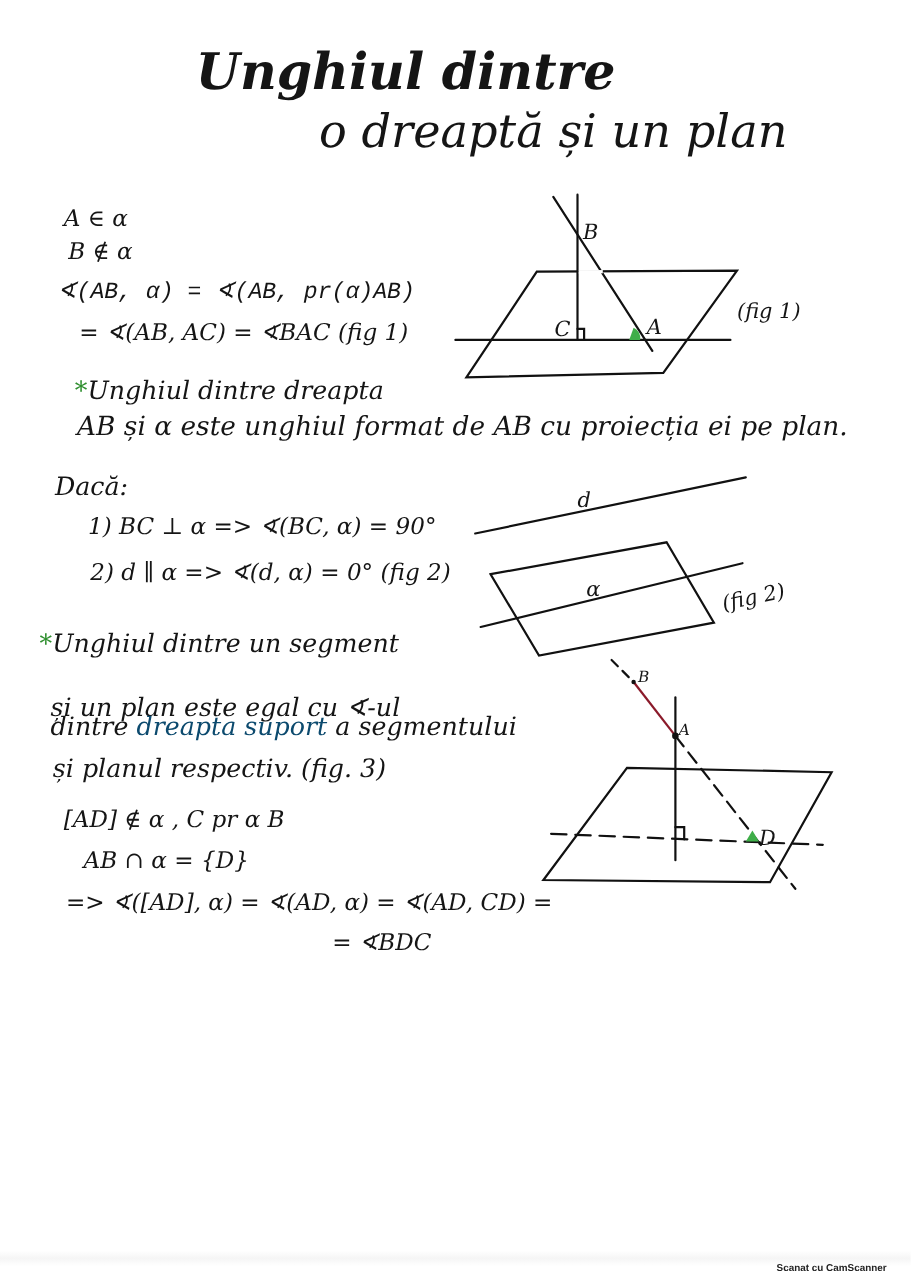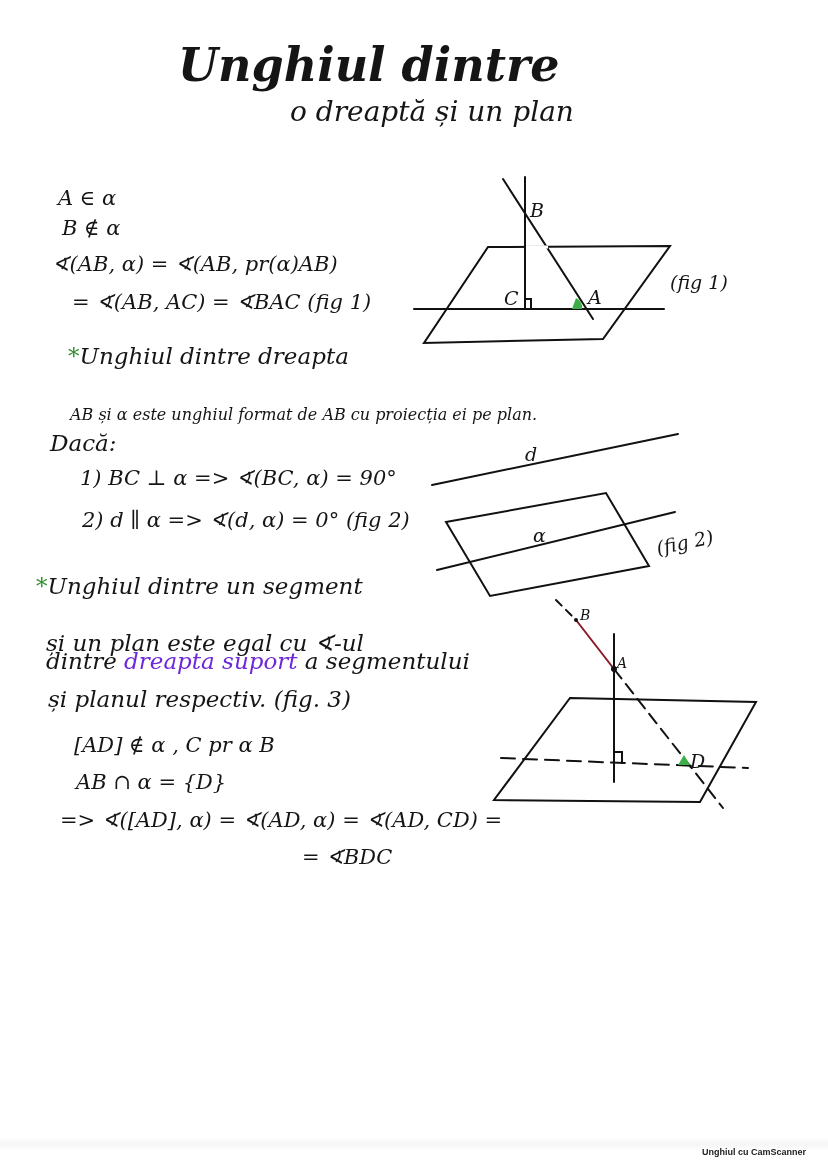--- a/index.html
+++ b/index.html
@@ -1,39 +1,39 @@
 <!DOCTYPE html>
 <html><head>
 <meta charset="utf-8">
 <style>
   html, body { margin:0; padding:0; background:#ffffff; }
   body { width:828px; height:1171px; position:relative; overflow:hidden;
          font-family:"DejaVu Serif", serif; color:#111; }
   .hw { position:absolute; font-family:"DejaVu Serif", serif; font-style:italic; color:#151515; white-space:nowrap; }
   .title1 { left:178px; top:38px; font-size:46px;font-weight:bold; }
-  .title2 { left:290px; top:95px; font-size:28px; }
+  .title2 { left:290px; top:95px; font-size:42px; }
   .eq { font-size:21px; }
   .txt { font-size:23px; }
-  .green { color:#6d28d9; }
+  .green { color:#0c4a6e; }
   .star { color:#2f8f2f; font-style:normal; }
   svg.fig { position:absolute; overflow:visible; }
   .figlabel { font-family:"DejaVu Serif", serif; font-style:italic; font-size:19px; fill:#151515; }
   .footer { position:absolute; right:22px; bottom:14px; font-family:"Liberation Sans", sans-serif; font-weight:bold; font-size:9px; color:#222; }
   .scanshade { position:absolute; left:0; bottom:20px; width:828px; height:14px;
                background:linear-gradient(#fff, #f1f1f1 50%, #fff); opacity:.7; }
 </style>
 </head>
 <body>
 
 <div class="hw title1">Unghiul dintre</div>
 <div class="hw title2">o dreaptă și un plan</div>
 
 <div class="hw eq" style="left:58px;top:186px;">A ∈ α</div>
 <div class="hw eq" style="left:62px;top:216px;">B ∉ α</div>
-<div class="hw eq" style="left:52px;top:252px;">∢(AB, α) = ∢(AB, pr(α)AB)</div>
+<div class="hw eq" style="left:52px;top:252px;font-family:Liberation Mono, monospace;">∢(AB, α) = ∢(AB, pr(α)AB)</div>
 <div class="hw eq" style="left:72px;top:290px;text-align:right;">= ∢(AB, AC) = ∢BAC (fig 1)</div>
 
 <svg class="fig" style="left:400px;top:165px;" width="360" height="190">
   <g stroke="#111" stroke-width="2" fill="none" stroke-linecap="round">
 
     <path d="M88 82 L270 81 L203 174 L24 178 Z"></path>
 
     <line x1="14" y1="144" x2="264" y2="144"></line>
 
     <line x1="125" y1="12" x2="125" y2="144"></line>
@@ -47,21 +47,21 @@
   <path d="M172 144 L176 133 A10 10 0 0 1 182 144 Z" fill="#3fae49"></path>
   <text class="figlabel" x="130" y="52">B</text>
   <text class="figlabel" x="104" y="140">C</text>
   <text class="figlabel" x="188" y="139">A</text>
   <text class="figlabel" x="270" y="124">(fig 1)</text>
 </svg>
 
 <div class="hw txt" style="left:68px;top:343px;">
   <span class="star">*</span><span>Unghiul dintre dreapta</span>
 </div>
-<div class="hw" style="left:70px;top:373px;font-size:16px;margin-top:32px;">AB și α este unghiul format de AB cu proiecția ei pe plan.</div>
+<div class="hw" style="left:70px;top:373px;font-size:24px;">AB și α este unghiul format de AB cu proiecția ei pe plan.</div>
 
 <div class="hw txt" style="left:50px;top:430px;">Dacă:</div>
 <div class="hw eq" style="left:80px;top:466px;">1) BC ⊥ α =&gt; ∢(BC, α) = 90°</div>
 <div class="hw eq" style="left:82px;top:508px;font-style:italic;">2) d ∥ α =&gt; ∢(d, α) = 0° (fig 2)</div>
 
 <svg class="fig" style="left:420px;top:425px;" width="340" height="180">
   <g stroke="#111" stroke-width="2" fill="none" stroke-linecap="round">
     <line x1="12" y1="60" x2="258" y2="9"></line>
     <path d="M26 97 L186 68 L229 141 L70 171 Z"></path>
     <line x1="17" y1="145" x2="255" y2="87"></line>
@@ -75,21 +75,21 @@
   <span class="star">*</span><span>Unghiul dintre un segment</span>
 </div>
 <div class="hw txt" style="left:46px;top:630px;">și un plan este egal cu ∢-ul</div>
 <div class="hw txt" style="left:46px;top:648px;">
   <span>dintre</span>
   <span class="green">dreapta suport</span>
   <span>a segmentului</span>
 </div>
 <div class="hw txt" style="left:48px;top:686px;">și planul respectiv. (fig. 3)</div>
 
-<div class="hw eq" style="left:74px;top:733px;text-align:right;">[AD] ∉ α , C pr α B</div>
+<div class="hw eq" style="left:58px;top:733px;text-align:right;">[AD] ∉ α , C pr α B</div>
 <div class="hw eq" style="left:76px;top:770px;">AB ∩ α = {D}</div>
 <div class="hw eq" style="left:60px;top:808px;">=&gt; ∢([AD], α) = ∢(AD, α) = ∢(AD, CD) =</div>
 <div class="hw eq" style="left:302px;top:845px;">= ∢BDC</div>
 
 <svg class="fig" style="left:480px;top:590px;" width="290" height="230">
   <g stroke="#111" stroke-width="2" fill="none" stroke-linecap="round">
     <path d="M90 108 L276 112 L220 212 L14 210 Z"></path>
     <line x1="134" y1="44" x2="134" y2="192"></line>
     <line x1="21" y1="168" x2="268" y2="178" stroke-dasharray="14 8"></line>
     <line x1="134" y1="79" x2="243" y2="218" stroke-dasharray="12 7"></line>
@@ -99,13 +99,13 @@
   <line x1="96" y1="30" x2="134" y2="79" stroke="#8b1a2a" stroke-width="2"></line>
   <circle cx="134" cy="79" r="3" fill="#111"></circle>
   <circle cx="96" cy="30" r="2" fill="#111"></circle>
   <path d="M198 175 L204 165 L210 175 Z" fill="#3fae49"></path>
   <text class="figlabel" x="100" y="30" style="font-size:14px">B</text>
   <text class="figlabel" x="137" y="78" style="font-size:14px">A</text>
   <text class="figlabel" x="210" y="178">D</text>
 </svg>
 
 <div class="scanshade"></div>
-<div class="footer">Unghiul cu CamScanner</div>
+<div class="footer">Scanat cu CamScanner</div>
 
 </body></html>

